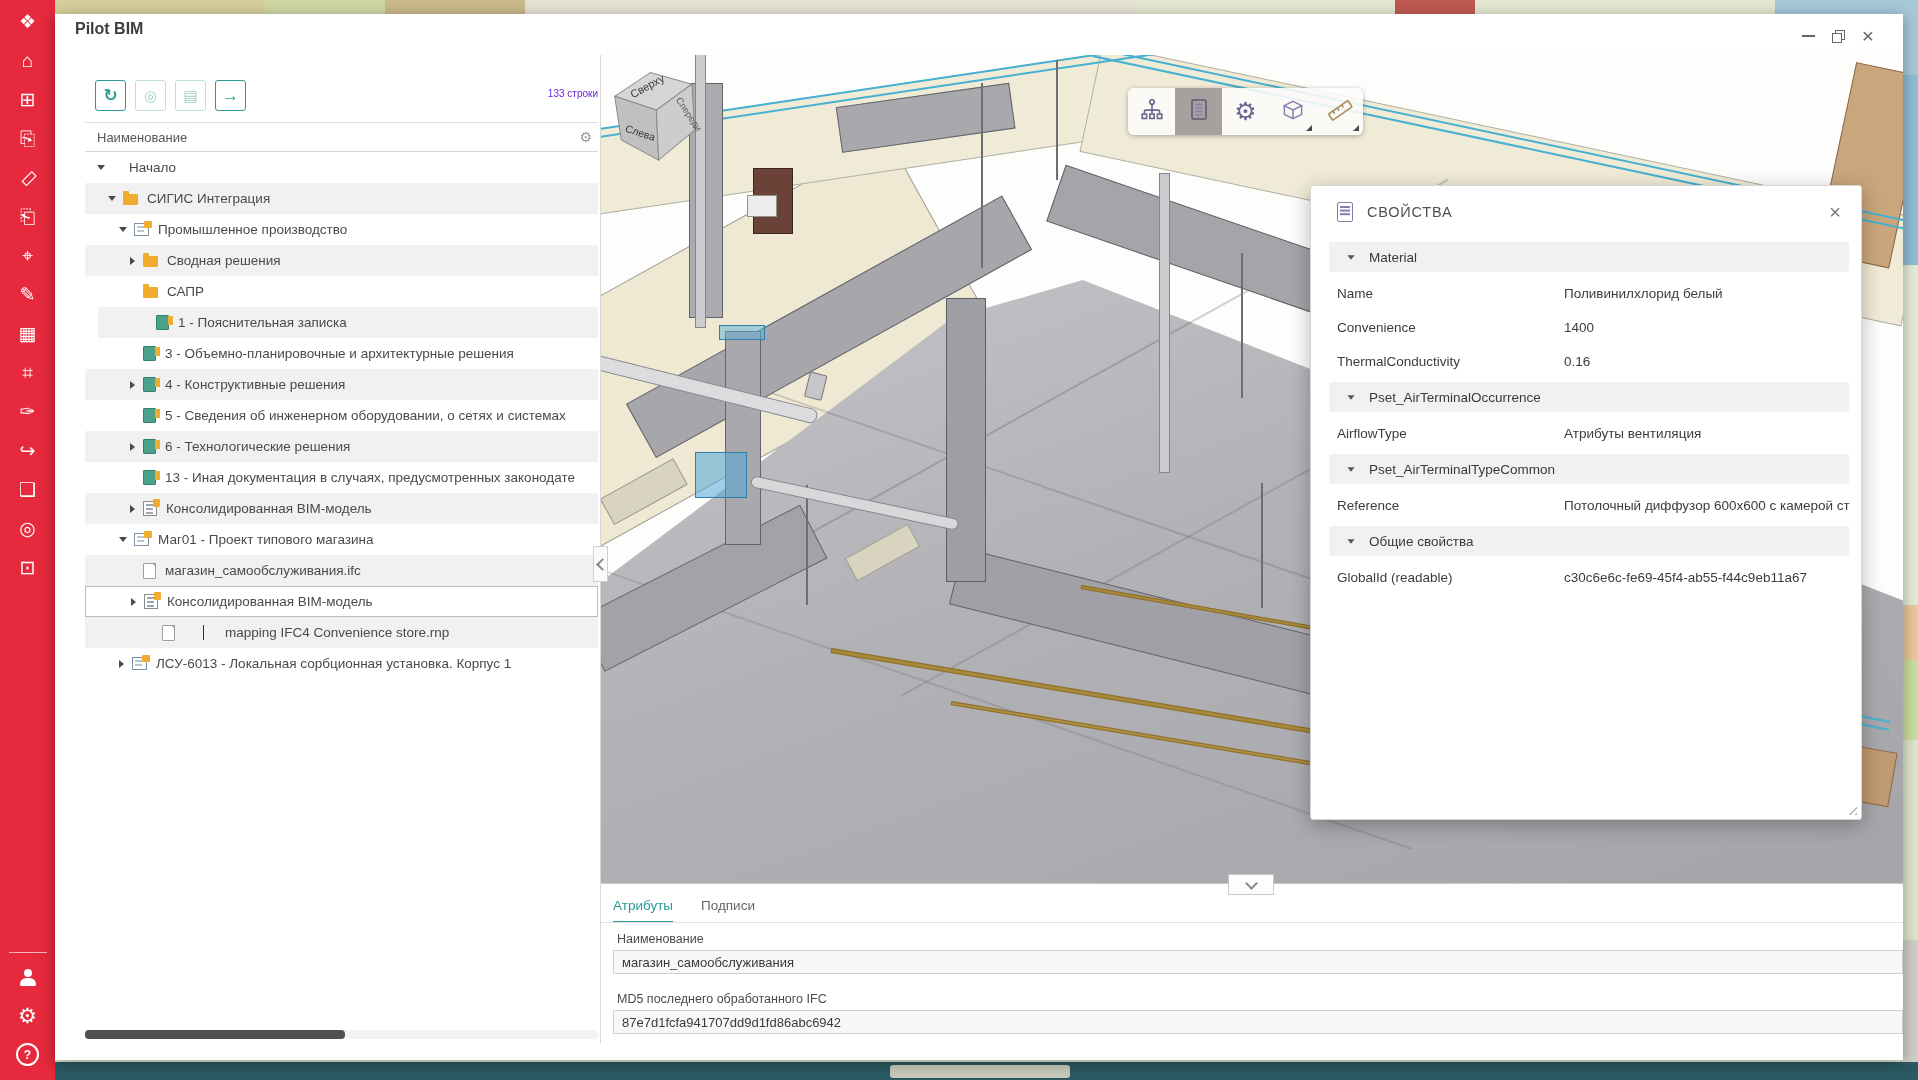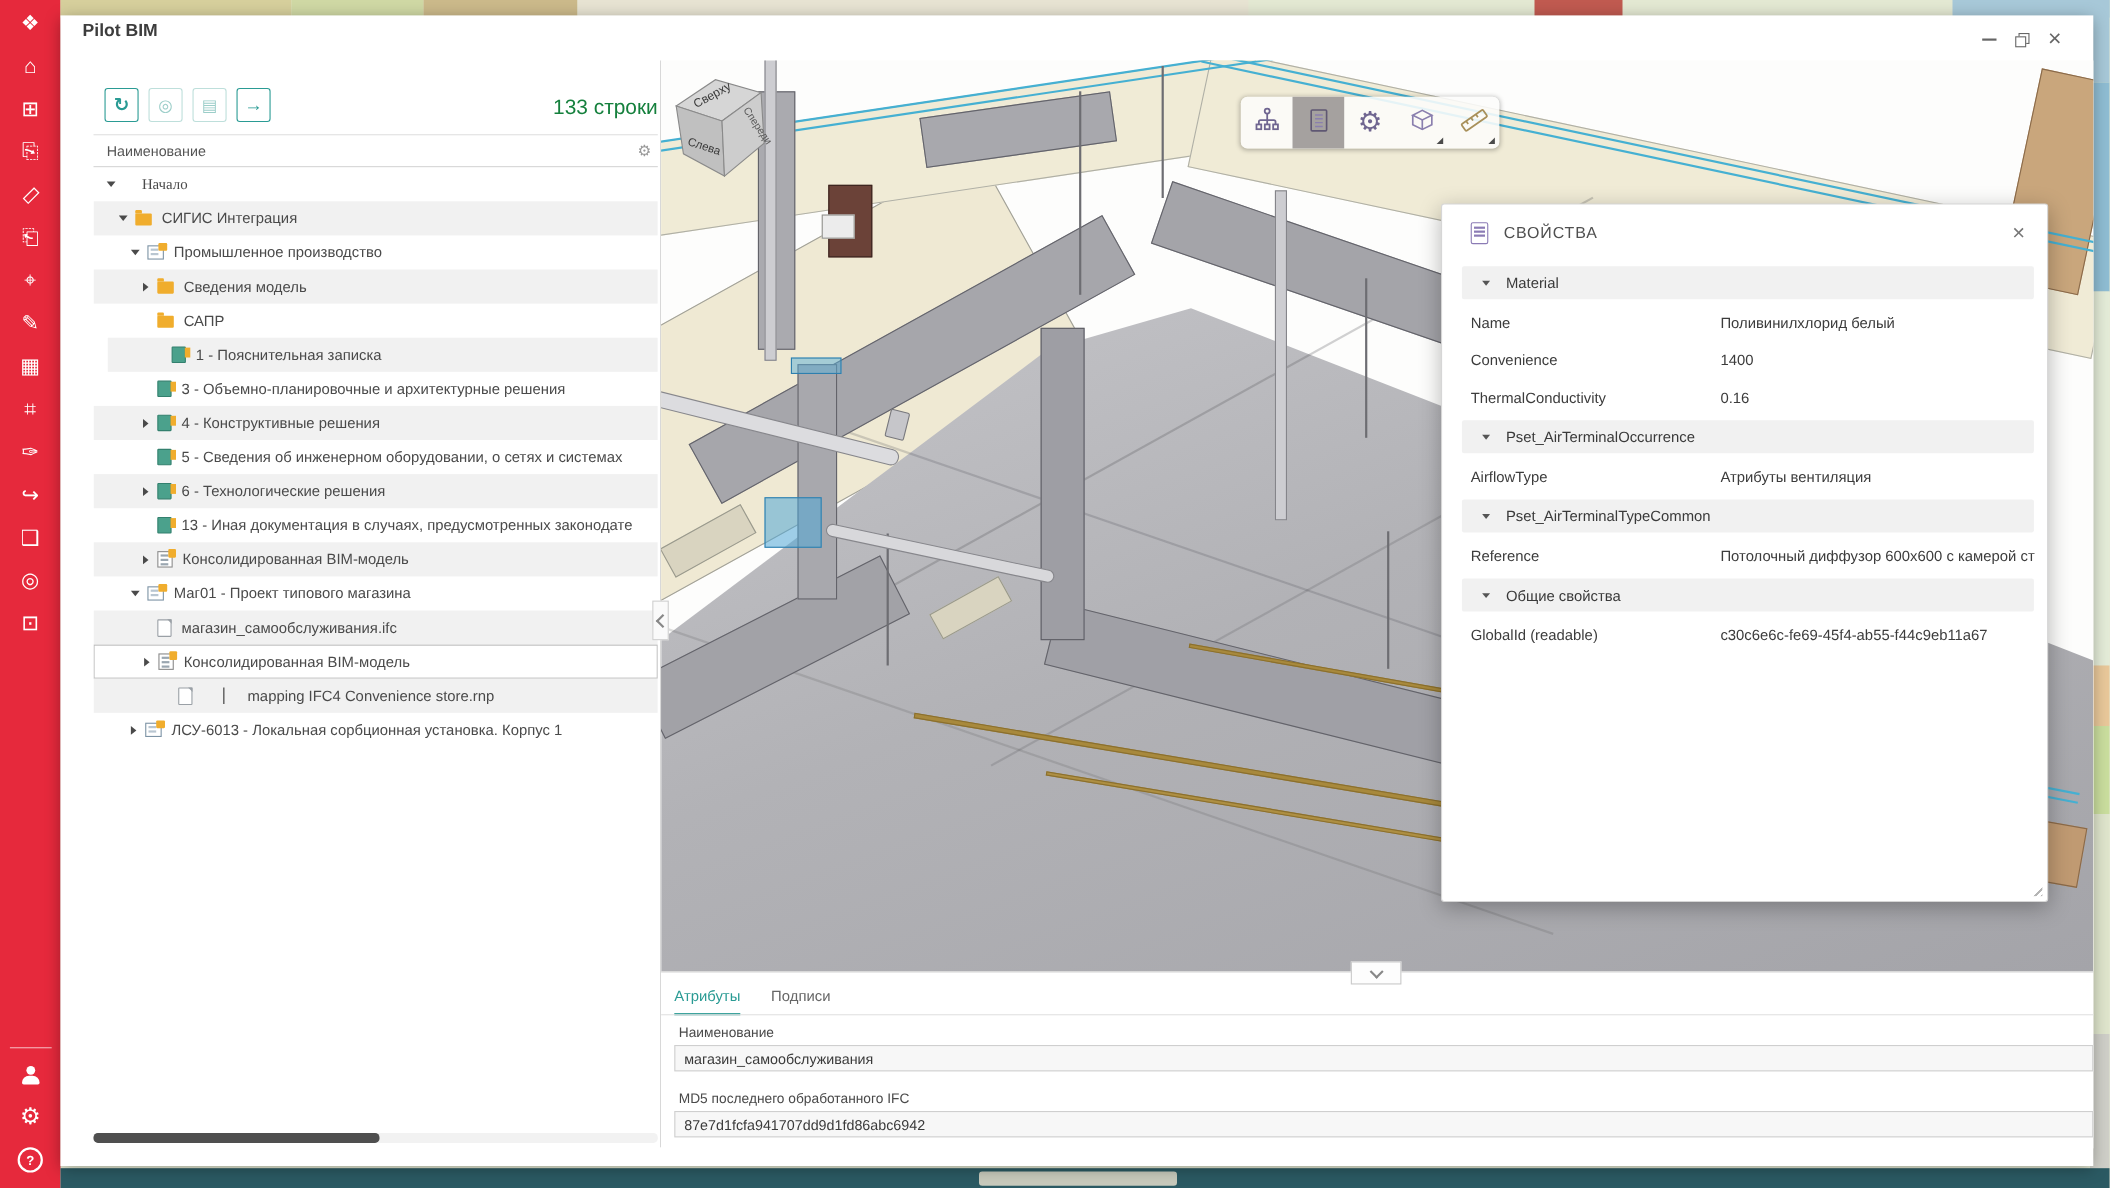--- a/index.html
+++ b/index.html
@@ -22,21 +22,21 @@
   .sb-glyph{font-size:19px;line-height:1;color:#fff;}
   .sb-divider{width:38px;height:1px;background:rgba(255,255,255,.65);margin:4px auto;}
   .ic-person{position:relative;width:18px;height:16px;}
   .ic-person::before{content:'';position:absolute;left:5px;top:0;width:8px;height:8px;border-radius:50%;background:#fff;}
   .ic-person::after{content:'';position:absolute;left:1px;bottom:-1px;width:16px;height:8px;border-radius:8px 8px 2px 2px;background:#fff;}
   .ic-help{width:19px;height:19px;border:2px solid #fff;border-radius:50%;display:flex;align-items:center;justify-content:center;font-size:12px;font-weight:700;color:#fff;}
   
   .tb-btn{width:29px;height:29px;border-radius:3px;display:flex;align-items:center;justify-content:center;margin-right:9px;cursor:pointer;background:#fff;}
   .tb-primary{border:1.5px solid #2a9b94;color:#2a9b94;font-size:17px;font-weight:700;}
   .tb-muted{border:1px solid #bedfdb;color:#9ccec9;font-size:15px;}
-  #row-count{font-size:19px;color:#15803d;}
+  #row-count{font-size:10px;color:#6d28d9;}
   #tree-header{left:85px;top:122px;width:513px;height:30px;border-top:1px solid #e0e0e0;border-bottom:1px solid #d5d5d5;display:flex;align-items:center;justify-content:space-between;padding:0 6px 0 12px;box-sizing:border-box;font-size:13px;color:#555;}
   #tree-rows{left:85px;top:152px;width:513px;overflow:hidden;}
   .trow{height:31px;display:flex;align-items:center;font-size:13.5px;color:#4a4a4a;white-space:nowrap;overflow:hidden;box-sizing:border-box;cursor:pointer;}
   .trow.striped{background:#f1f1f1;}
   .trow.selected{border:1px solid #bcbcbc;background:#fff;}
   .tri-down{width:0;height:0;border-left:4.5px solid transparent;border-right:4.5px solid transparent;border-top:5.5px solid #4a4a4a;margin-right:7px;flex:none;}
   .tri-right{width:0;height:0;border-top:4.5px solid transparent;border-bottom:4.5px solid transparent;border-left:5.5px solid #4a4a4a;margin-right:8px;flex:none;}
   .tri-spacer{width:13px;flex:none;}
   .ticon{flex:none;margin-right:9px;position:relative;}
   .ic-folder{width:15px;height:11px;background:#f0ad2d;border-radius:1px;margin-top:2px;}
@@ -202,39 +202,39 @@
       <div class="tb-btn tb-muted">▤</div>
       <div class="tb-btn tb-primary">→</div>
     </div>
   <div class="abs" style="left:400px;top:88px;width:198px;text-align:right;" id="row-count">133 строки</div>
 
   <div class="abs" id="tree-header">
     <span>Наименование</span>
     <span style="color:#999;font-size:14px;cursor:pointer;">⚙</span>
   </div>
   <div class="abs" id="tree-rows">
-      <div class="trow" style="padding-left: 12px; font-family: Liberation Serif, serif;">
+      <div class="trow" style="padding-left: 12px;">
         <span class="tri-down"></span>
         <span class="ticon ic-none"></span>
         <span>Начало</span>
       </div>
       <div class="trow striped" style="padding-left: 23px;">
         <span class="tri-down"></span>
         <span class="ticon ic-folder"></span>
         <span>СИГИС Интеграция</span>
       </div>
       <div class="trow" style="padding-left: 34px;">
         <span class="tri-down"></span>
         <span class="ticon ic-project"></span>
         <span>Промышленное производство</span>
       </div>
       <div class="trow striped" style="padding-left: 45px;">
         <span class="tri-right"></span>
         <span class="ticon ic-folder"></span>
-        <span>Сведения модель</span>
+        <span>Сводная решения</span>
       </div>
       <div class="trow" style="padding-left: 45px;">
         <span class="tri-spacer"></span>
         <span class="ticon ic-folder"></span>
         <span>САПР</span>
       </div>
       <div class="trow striped" style="padding-left: 45px; margin-left: 13px;">
         <span class="tri-spacer"></span>
         <span class="ticon ic-docset"></span>
         <span>1 - Пояснительная записка</span>

